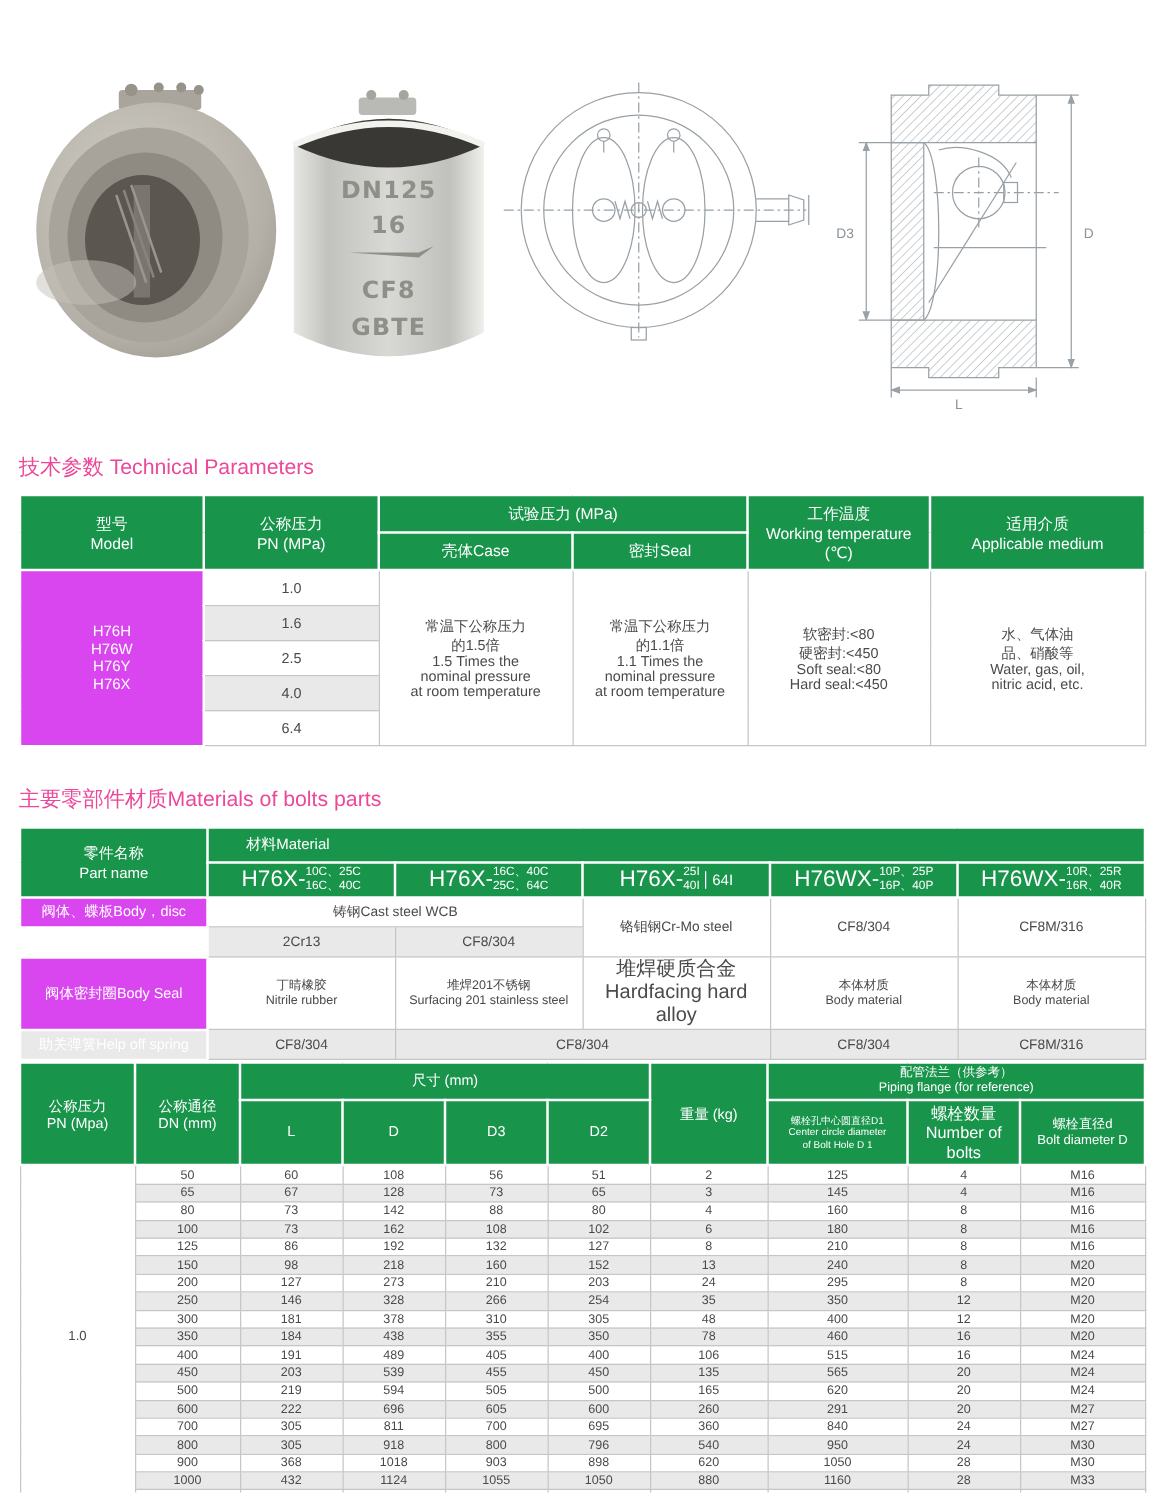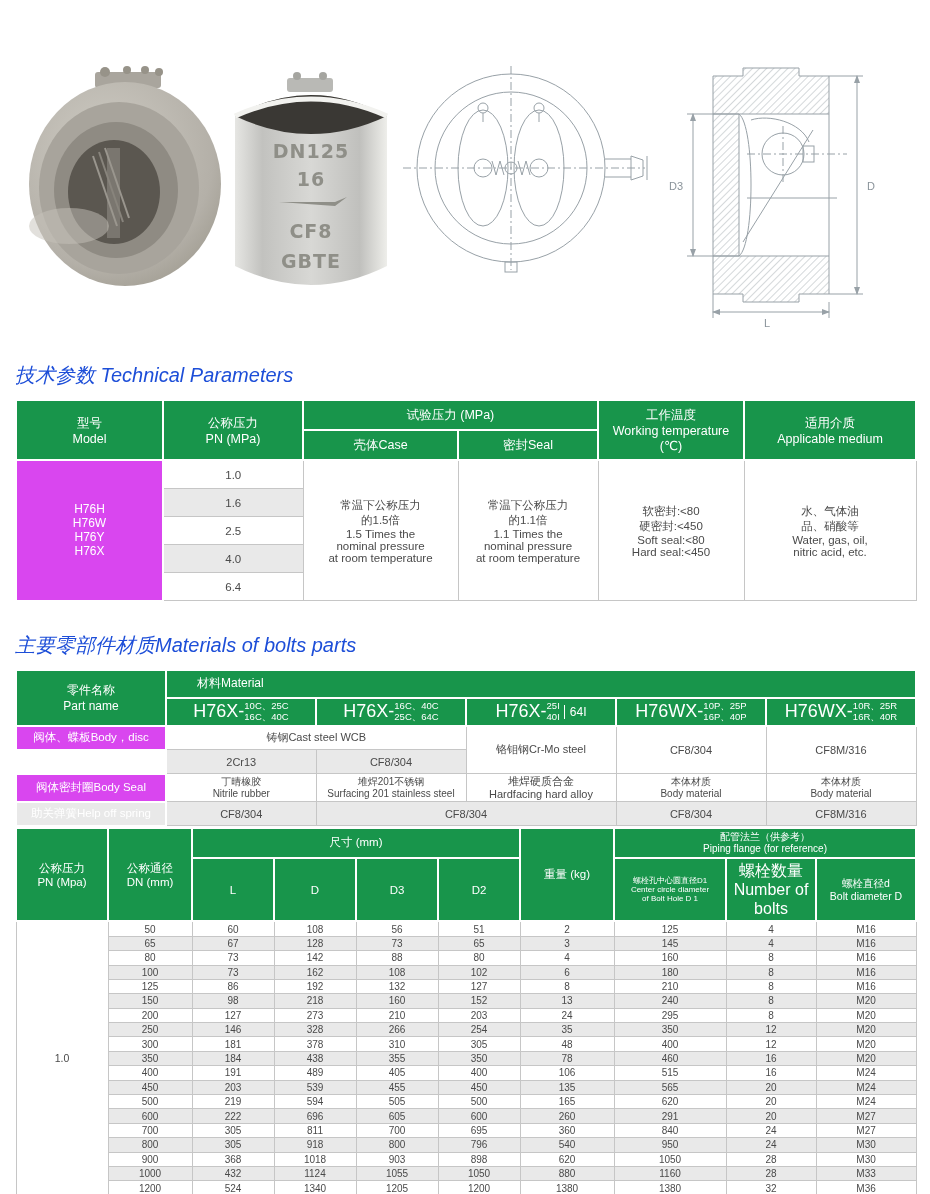--- a/index.html
+++ b/index.html
@@ -4,21 +4,21 @@
 <style>
   html,body{margin:0;padding:0;background:#ffffff;}
   body{width:930px;height:1194px;overflow:hidden;position:relative;
        font-family:"Liberation Sans","DejaVu Sans",sans-serif;color:#444;}
   .content{padding:0 15px;}
   
   .figures{display:flex;align-items:flex-start;justify-content:flex-start;
            margin:56px 15px 0 15px;height:272px;}
   .fig{flex:0 0 auto;}
   
-  .sec-title{color:#1d4ed8;font-size:20px;margin:0 0 10px 0;font-weight:400;white-space:pre;font-style:italic;}
+  .sec-title{color:#ec4899;font-size:17px;margin:0 0 10px 0;font-weight:400;white-space:pre;}
   .sec1{margin-top:34px;}
   .sec2{margin-top:30px;}
   .sec3{margin-top:22px;}
   
   table{border-collapse:collapse;width:900px;table-layout:fixed;}
   th{background:#18954b;color:#fff;font-weight:400;border:2px solid #fff;padding:2px;}
   td{border:1px solid #c6c6c6;text-align:center;color:#4a4a4a;padding:1px 2px;}
   .pre{white-space:pre-line;}
   .greencell{background:#d946ef;color:#fff;border:2px solid #fff;}
   
@@ -305,21 +305,21 @@
         <td class="greencell lbl nobg">阀杆Stem</td>
         <td>2Cr13</td>
         <td>CF8/304</td>
       </tr>
       <tr>
         <td class="greencell lbl">阀体密封圈Body Seal</td>
         <td class="pre nobg" style="font-size:10px;line-height:1.15">丁晴橡胶
 Nitrile rubber</td>
         <td class="pre nobg" style="font-size:10px;line-height:1.15">堆焊201不锈钢
 Surfacing 201 stainless steel</td>
-        <td class="pre nobg" style="font-size:11px;line-height:1.15">堆焊硬质合金
+        <td class="pre nobg" style="font-size:16px;line-height:1.15">堆焊硬质合金
 Hardfacing hard alloy</td>
         <td class="pre nobg" style="font-size:10px;line-height:1.15">本体材质
 Body material</td>
         <td class="pre nobg" style="font-size:10px;line-height:1.15">本体材质
 Body material</td>
       </tr>
       <tr>
         <td class="greencell lbl">助关弹簧Help off spring</td>
         <td>CF8/304</td>
         <td colspan="2">CF8/304</td>
@@ -355,21 +355,21 @@
 Piping flange (for reference)</th>
       </tr>
       <tr>
         <th>L</th>
         <th>D</th>
         <th>D3</th>
         <th>D2</th>
         <th class="small pre">螺栓孔中心圆直径D1
 Center circle diameter
 of Bolt Hole D 1</th>
-        <th class="pre" style="font-size:16px;line-height:1.2">螺栓数量
+        <th class="pre" style="font-size:13px;line-height:1.2">螺栓数量
 Number of bolts</th>
         <th class="pre" style="font-size:10.5px;line-height:1.2">螺栓直径d
 Bolt diameter D</th>
       </tr>
     </thead>
     <tbody>
         <tr>
           <td rowspan="19" class="pncell">1.0</td>
           <td>50</td>
           <td>60</td>

